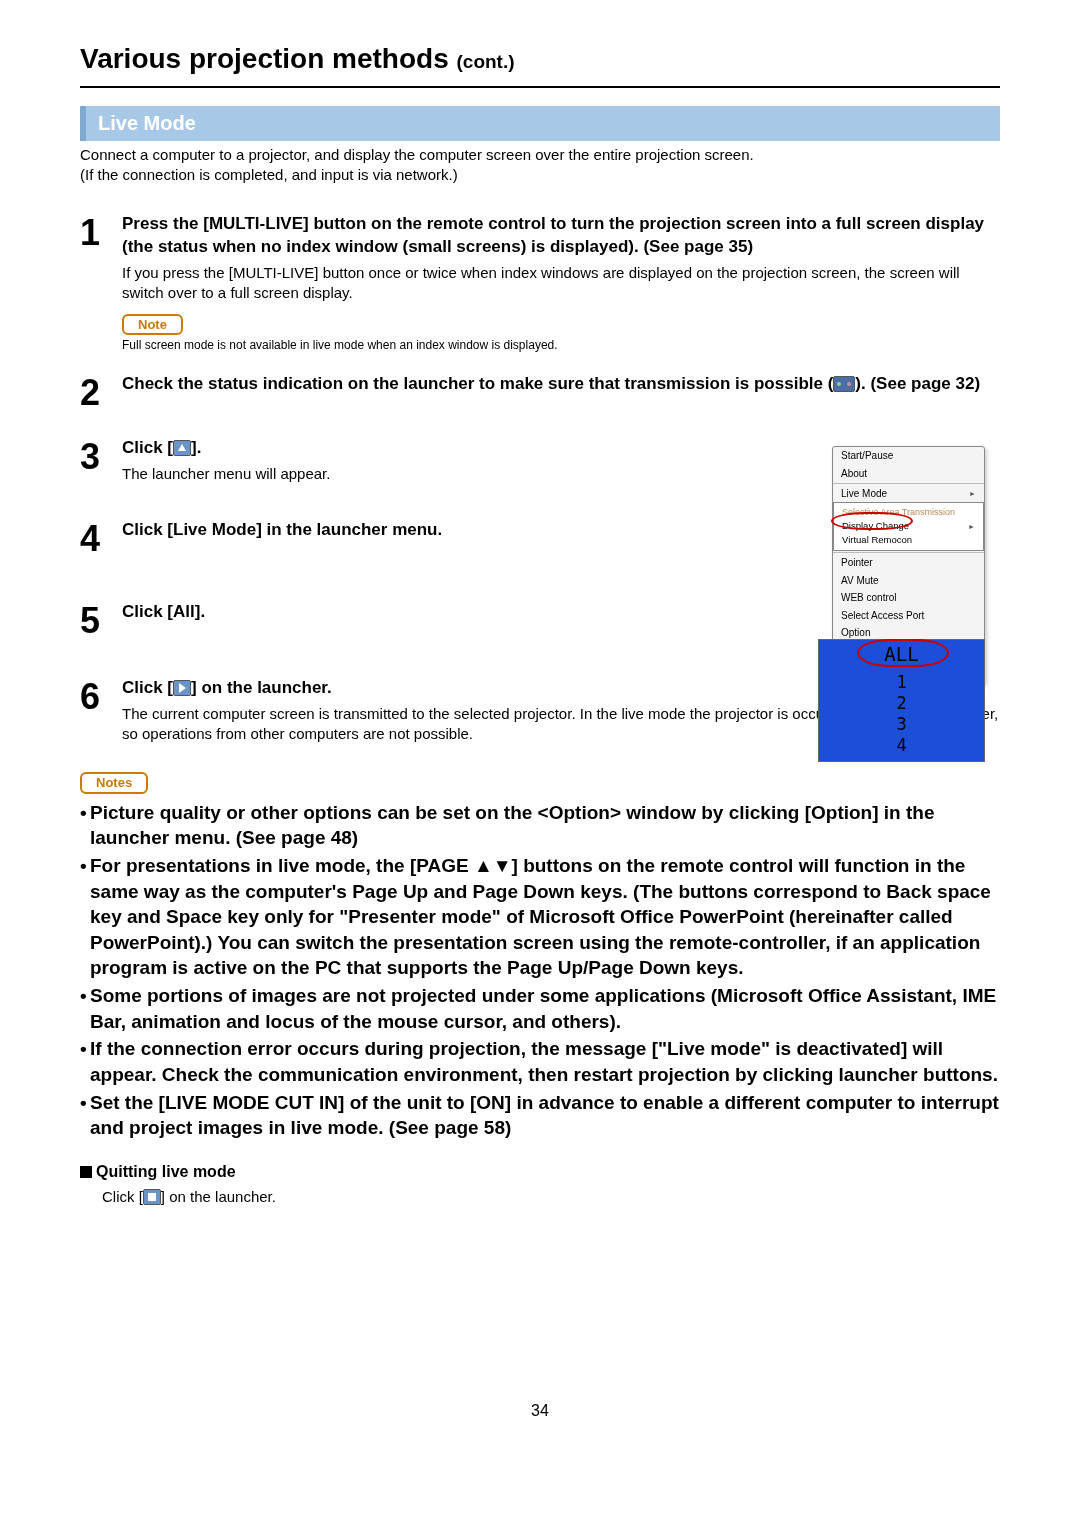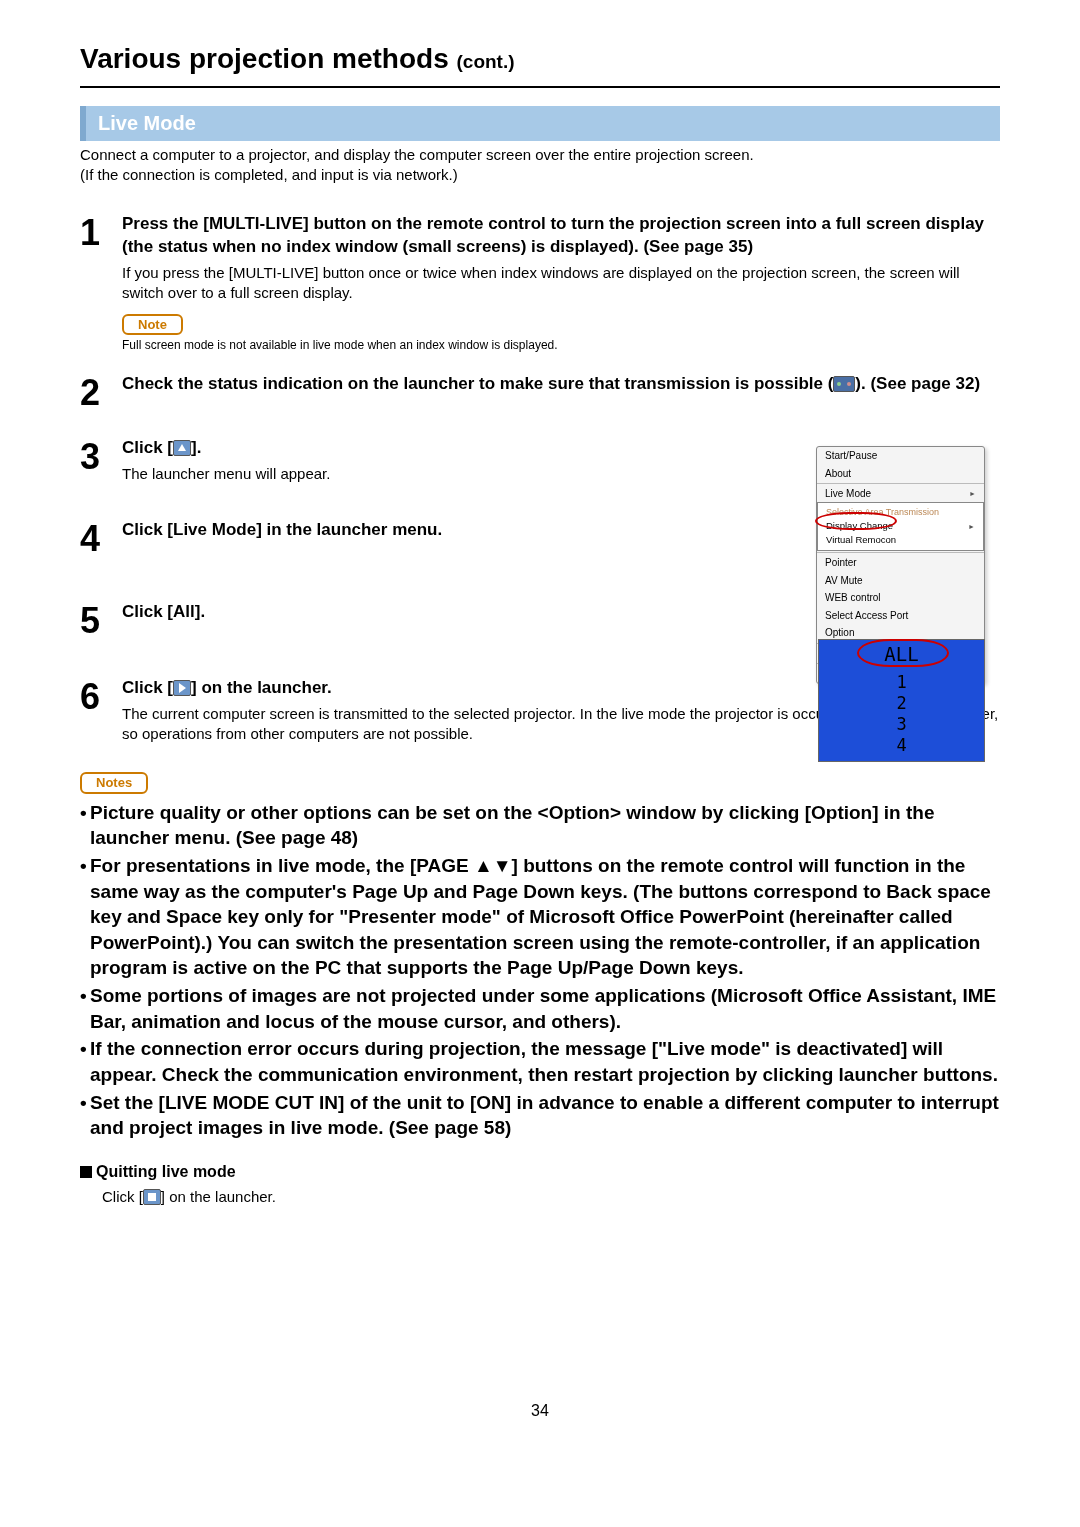--- a/index.html
+++ b/index.html
@@ -156,21 +156,21 @@
   .icon-status::after {
     content:"";
     position:absolute; right:3px; top:5px; width:4px;height:4px;background:#d08f8f;border-radius:50%;
   }
 
   
   .launcher-wrap {
     position: absolute;
     right: 55px;
     top: 446px;
-    width: 169px;
+    width: 153px;
     font-size: 10px;
     font-family: Tahoma, sans-serif;
     color:#000;
   }
   .menu-box {
     border:1px solid #888;
     background:#f4f4f4;
     border-radius:3px;
     box-shadow: 2px 2px 4px rgba(0,0,0,.2);
   }

